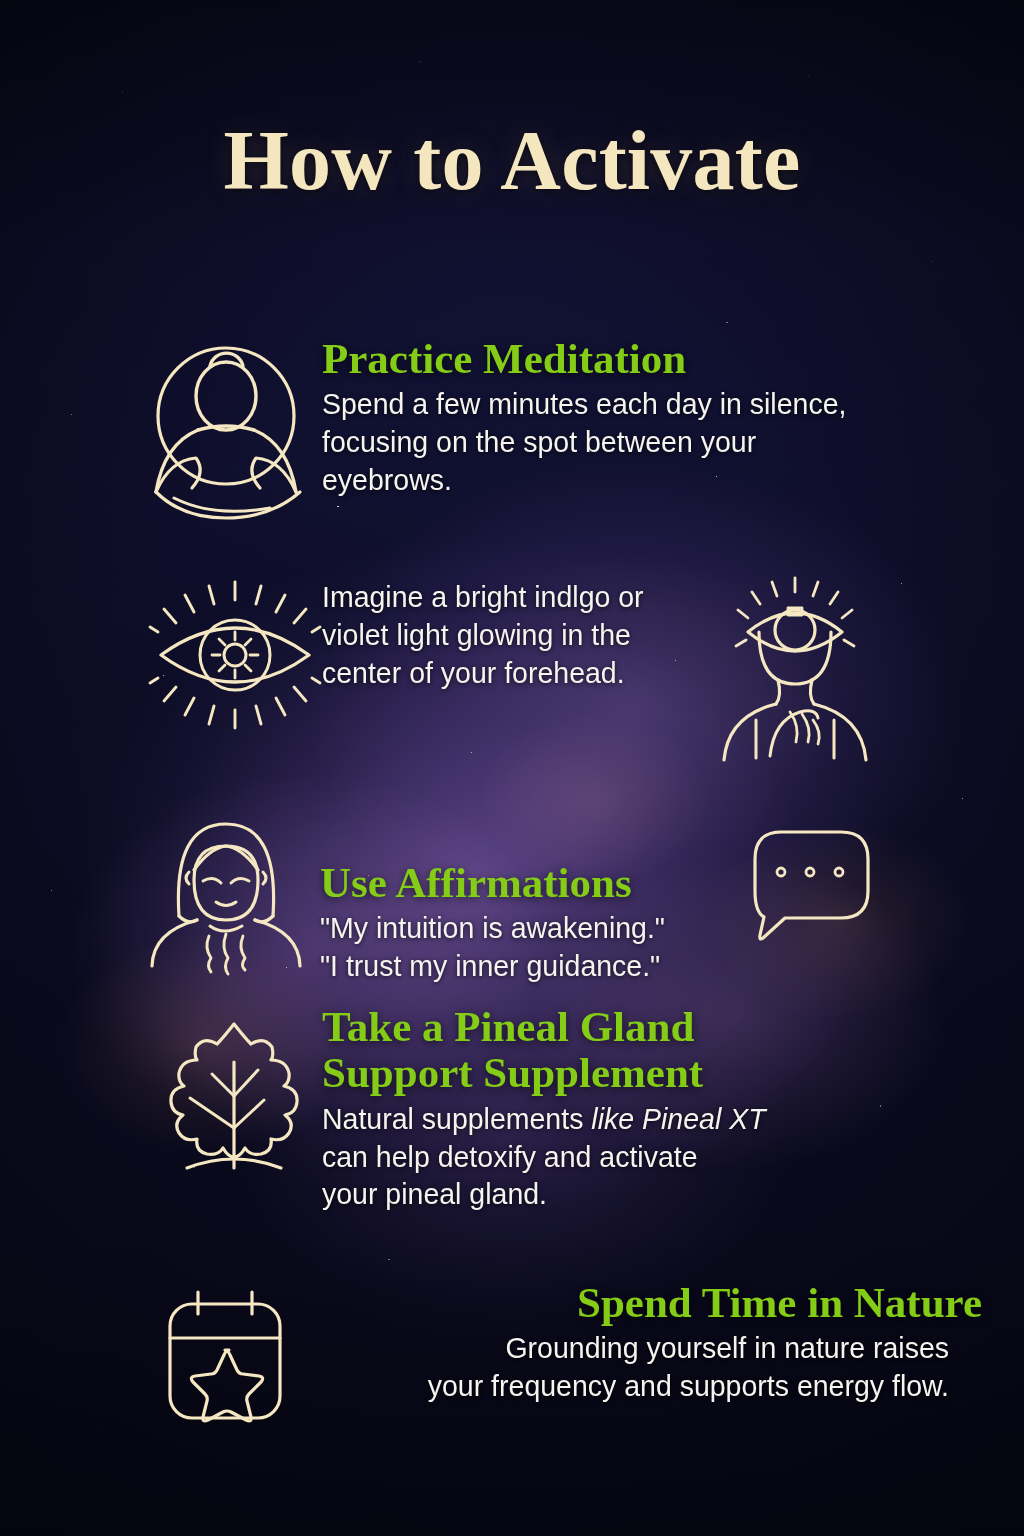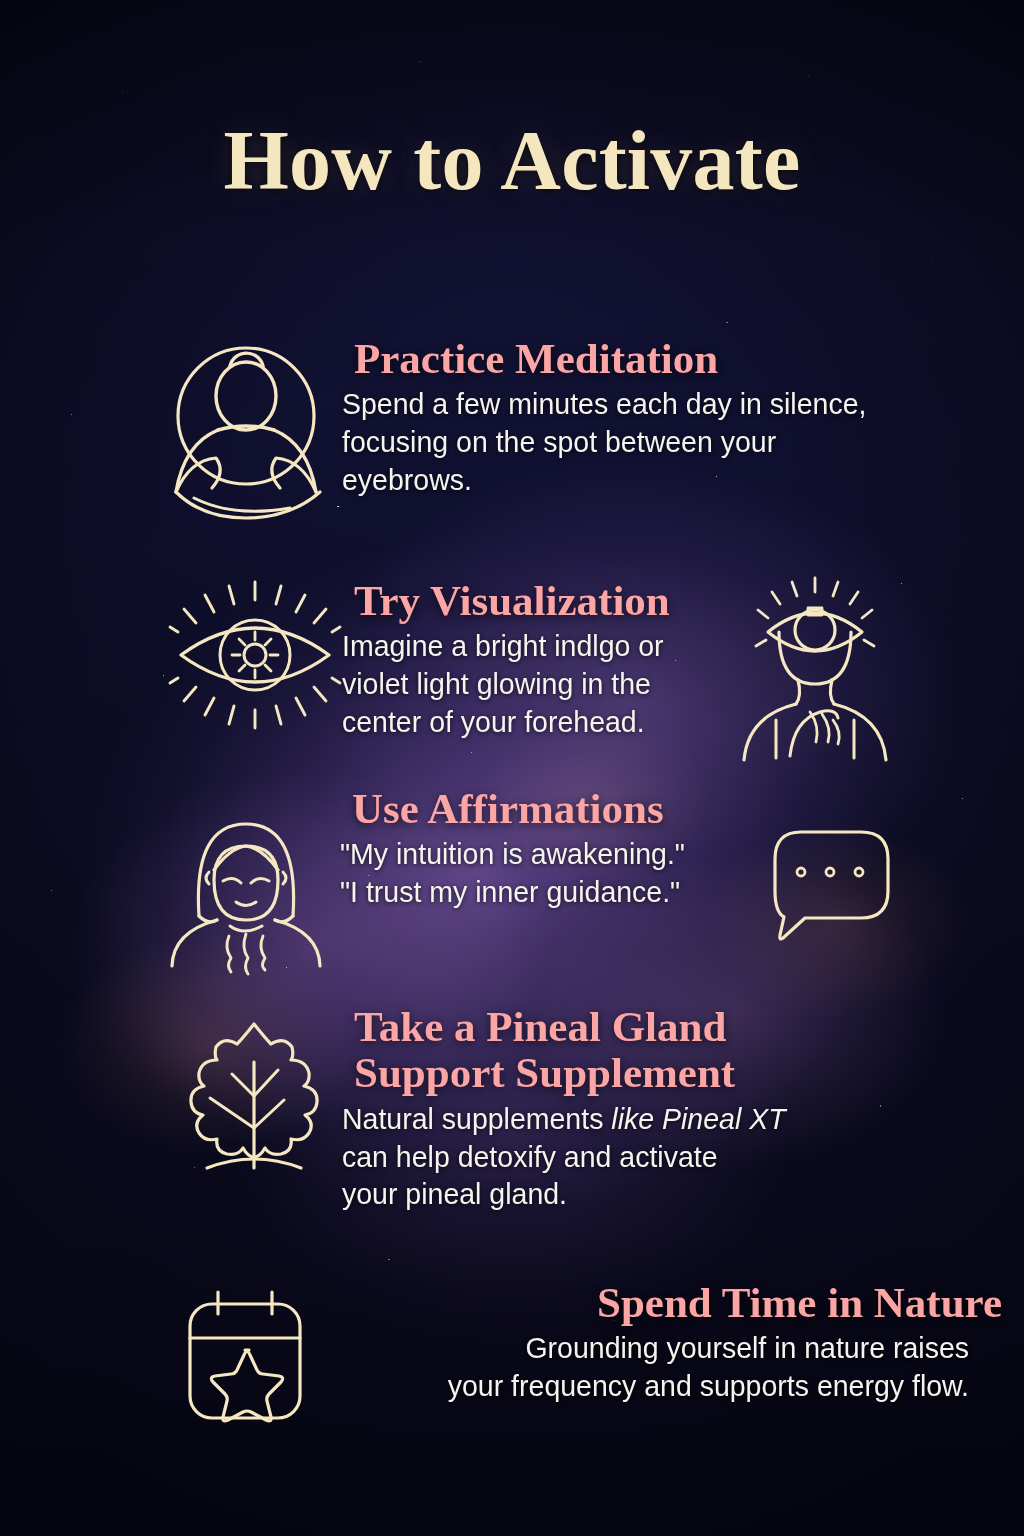--- a/index.html
+++ b/index.html
@@ -72,44 +72,44 @@
       radial-gradient(1.3px 1.3px at 38% 82%, rgba(225,235,255,.6) 50%, transparent 52%),
       radial-gradient(1px 1px at 60% 86%, rgba(255,255,255,.45) 50%, transparent 52%),
       radial-gradient(1.1px 1.1px at 83% 90%, rgba(215,228,255,.5) 50%, transparent 52%),
       radial-gradient(1.2px 1.2px at 10% 93%, rgba(255,255,255,.42) 50%, transparent 52%),
       radial-gradient(1px 1px at 48% 96%, rgba(230,238,255,.4) 50%, transparent 52%),
       radial-gradient(1.1px 1.1px at 71% 21%, rgba(255,255,255,.5) 50%, transparent 52%),
       radial-gradient(1px 1px at 36% 57%, rgba(255,235,215,.5) 50%, transparent 52%);
   }
 
   
-  .content{position:absolute;inset:0;padding-left:20px;}
+  .content{position:absolute;inset:0;}
 
   .title{
     position:absolute;left:0;top:62px;width:1024px;
     text-align:center;
     font-family:"Liberation Serif", serif;
     color:#f4e6bf;
     font-size:84px;
     line-height:1.02;
     letter-spacing:.2px;
     text-shadow:0 2px 10px rgba(0,0,0,.65), 0 0 26px rgba(200,170,110,.18);
   }
   .title .l2{display:block;}
 
   .section{position:absolute;}
   .sec-icon{position:absolute;}
   .sec-text{position:absolute;}
 
   .h2{
     font-family:"Liberation Serif", serif;
-    color:#fca5a5;
+    color:#84cc16;
     font-size:43px;
     line-height:1.08;
-    margin:0 0 3px 12px;
+    margin:0 0 3px 0;
     text-shadow:0 2px 8px rgba(0,0,0,.6);
     white-space:pre-line;
   }
   .body{
     font-family:"Liberation Sans", sans-serif;
     color:#f6f4ef;
     font-size:30px;
     line-height:1.26;
     margin:0;
     white-space:pre-line;
@@ -195,21 +195,20 @@
             <path class="ln" d="M40 139 l9 -17"></path>
               <path class="ln" d="M140 139 l-9 -17"></path>
             <path class="ln" d="M19 125 l12 -14"></path>
               <path class="ln" d="M161 125 l-12 -14"></path>
             <path class="ln" d="M5 107 l8 -5"></path>
               <path class="ln" d="M175 107 l-8 -5"></path>
           </g>
         </svg>
       </div>
       <div class="sec-text" style="left:322px;top:578px;width:400px;">
-        <h2 class="h2">Try Visualization</h2>
         <p class="body">Imagine a bright indlgo or
 violet light glowing in the
 center of your forehead.</p>
       </div>
       <div class="sec-icon" style="left:712px;top:572px;">
         <svg width="166" height="192" viewBox="0 0 166 192">
           <path class="ln" d="M36 60 q47 -38 94 0 q-47 38 -94 0 z" stroke-width="3.2"></path>
           <circle class="ln" cx="83" cy="58" r="20" stroke-width="3.2"></circle>
           <path class="ln" d="M76 36 h14 v7 h-14 z" stroke-width="2.8"></path>
           <g stroke-width="2.8">
@@ -252,21 +251,21 @@
           <path class="ln" d="M29 98 q9 9 18 4" stroke-width="3.2"></path>
           <path class="ln" d="M123 98 q-9 9 -18 4" stroke-width="3.2"></path>
           <path class="ln" d="M47 102 q-44 12 -45 46" stroke-width="3.2"></path>
           <path class="ln" d="M105 102 q44 12 45 46" stroke-width="3.2"></path>
           <path class="ln" d="M60 108 q14 10 32 0" stroke-width="3"></path>
           <path class="ln" d="M59 118 q-5 12 2 22 q-5 8 0 14" stroke-width="2.9"></path>
           <path class="ln" d="M76 116 q-5 14 2 24 q-5 9 0 16" stroke-width="2.9"></path>
           <path class="ln" d="M93 118 q-5 12 2 22 q-5 8 0 12" stroke-width="2.9"></path>
         </svg>
       </div>
-      <div class="sec-text" style="left:320px;top:786px;width:430px;">
+      <div class="sec-text" style="left:320px;top:860px;width:430px;">
         <h2 class="h2">Use Affirmations</h2>
         <p class="body">"My intuition is awakening."
 "I trust my inner guidance."</p>
       </div>
       <div class="sec-icon" style="left:748px;top:826px;">
         <svg width="126" height="114" viewBox="0 0 126 114">
           <path class="ln" d="M33 6 h60 q27 0 27 27 v32 q0 27 -27 27 h-56 l-22 20 q-4 3 -3 -3 l4 -18 q-9 -5 -9 -26 v-32 q0 -27 26 -27 z" stroke-width="3.2"></path>
           <circle class="ln" cx="33" cy="46" r="4" stroke-width="2.8"></circle>
           <circle class="ln" cx="62" cy="46" r="4" stroke-width="2.8"></circle>
           <circle class="ln" cx="91" cy="46" r="4" stroke-width="2.8"></circle>

